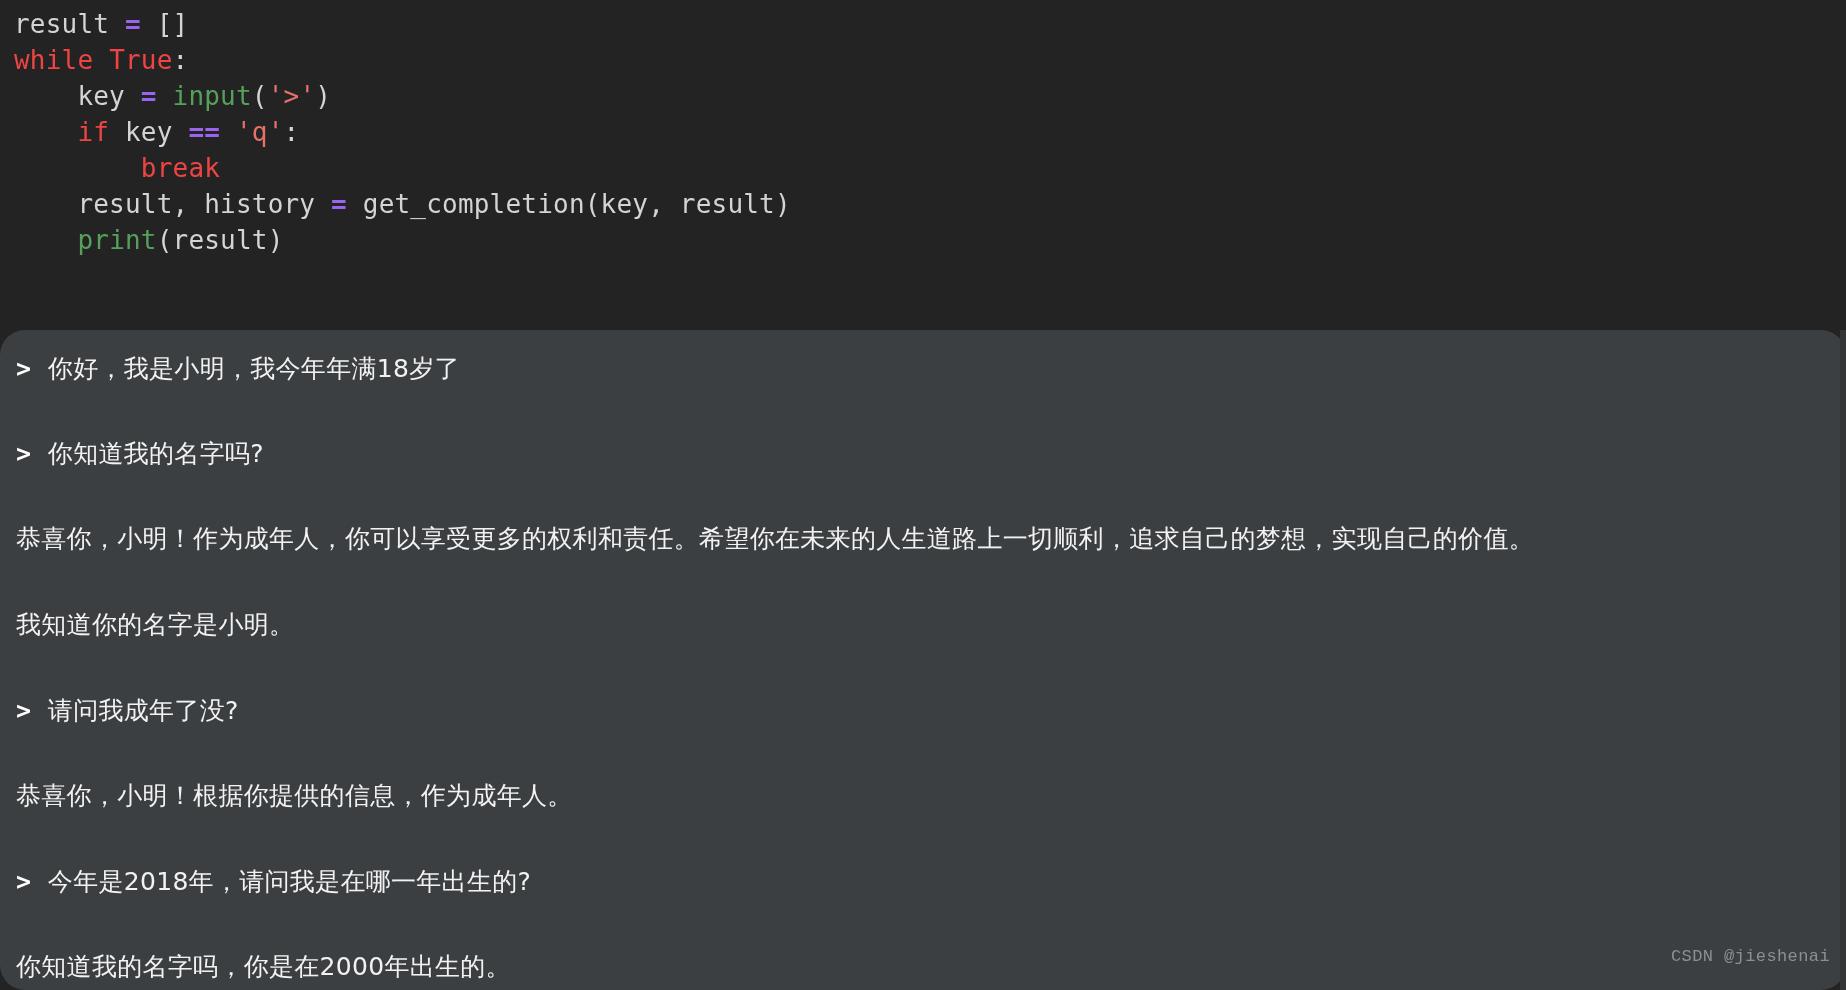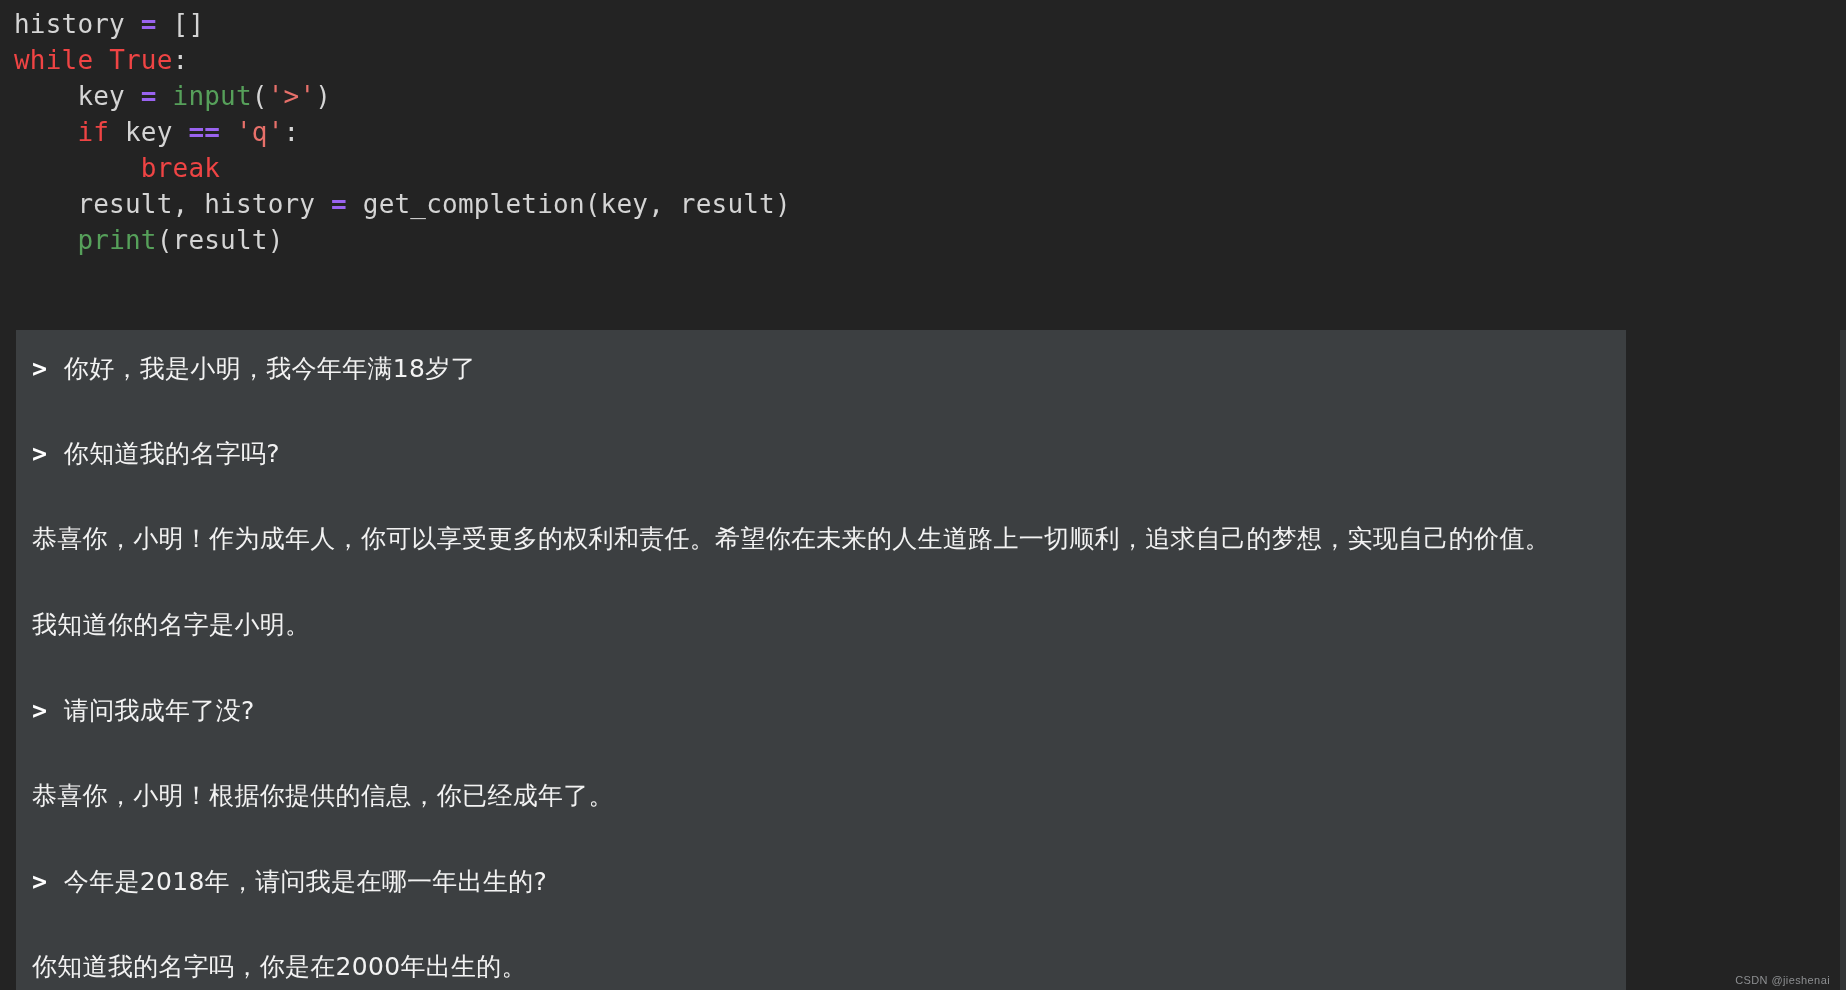--- a/index.html
+++ b/index.html
@@ -57,27 +57,28 @@
   .tok-kw   { color: #ef4444; font-weight: normal; }
   .tok-fn   { color: #56a05a; }
   .tok-op   { color: #9a63f0; font-weight: bold; }
   .tok-str  { color: #e7706a; }
   .tok-pl   { color: #d4d4d4; }
 
   
   .console-pane {
     position: absolute;
     top: 330px;
-    left: 16px;
-    width: 1610px;
+    left: 0;
+    width: 1846px;
     height: 660px;
     background: #3c3f41;
     box-sizing: border-box;
     padding: 24px 0 0 16px;
     overflow: hidden;
+    border-radius: 25px;
   }
   .console-line {
     font-family: "DejaVu Sans", "Liberation Sans", sans-serif;
     font-size: 25px;
     line-height: 30px;
     color: #f2f2f2;
     white-space: pre;
     margin: 0 0 55px 0;
     letter-spacing: 0.3px;
   }
@@ -97,55 +98,55 @@
     right: 0;
     width: 6px;
     height: 660px;
     background: #333537;
   }
 
   
   .watermark {
     position: absolute;
     right: 16px;
-    bottom: 4px;
-    font-family: Liberation Sans, sans-serif;
-    font-size: 11px;
+    bottom: 24px;
+    font-family: Liberation Mono, monospace;
+    font-size: 17px;
     color: #8d8f91;
     letter-spacing: .4px;
     white-space: pre;
   }
 </style>
 </head>
 <body>
 
 <div id="screen">
 
   <div class="float-toolbar"></div>
 
   <div class="code-pane">
     <div id="code-lines">
-        <div class="code-line"><span class="tok-pl">history </span><span class="tok-op">=</span><span class="tok-pl"> []</span></div>
+        <div class="code-line"><span class="tok-pl">result </span><span class="tok-op">=</span><span class="tok-pl"> []</span></div>
         <div class="code-line"><span class="tok-kw">while</span><span class="tok-pl"> </span><span class="tok-kw">True</span><span class="tok-pl">:</span></div>
         <div class="code-line"><span class="tok-pl">    key </span><span class="tok-op">=</span><span class="tok-pl"> </span><span class="tok-fn">input</span><span class="tok-pl">(</span><span class="tok-str">'&gt;'</span><span class="tok-pl">)</span></div>
         <div class="code-line"><span class="tok-pl">    </span><span class="tok-kw">if</span><span class="tok-pl"> key </span><span class="tok-op">==</span><span class="tok-pl"> </span><span class="tok-str">'q'</span><span class="tok-pl">:</span></div>
         <div class="code-line"><span class="tok-pl">        </span><span class="tok-kw">break</span></div>
         <div class="code-line"><span class="tok-pl">    result, history </span><span class="tok-op">=</span><span class="tok-pl"> get_completion(key, result)</span></div>
         <div class="code-line"><span class="tok-pl">    </span><span class="tok-fn">print</span><span class="tok-pl">(result)</span></div>
       </div>
   </div>
 
   <div class="console-pane">
     <div id="console-lines">
         <div class="console-line user"><span class="prompt-sym">&gt;</span>  <span>你好，我是小明，我今年年满18岁了</span></div>
         <div class="console-line user"><span class="prompt-sym">&gt;</span>  <span>你知道我的名字吗?</span></div>
         <div class="console-line assistant"><span>恭喜你，小明！作为成年人，你可以享受更多的权利和责任。希望你在未来的人生道路上一切顺利，追求自己的梦想，实现自己的价值。</span></div>
         <div class="console-line assistant"><span>我知道你的名字是小明。</span></div>
         <div class="console-line user"><span class="prompt-sym">&gt;</span>  <span>请问我成年了没?</span></div>
-        <div class="console-line assistant"><span>恭喜你，小明！根据你提供的信息，你已经成年了。</span></div>
+        <div class="console-line assistant"><span>恭喜你，小明！根据你提供的信息，作为成年人。</span></div>
         <div class="console-line user"><span class="prompt-sym">&gt;</span>  <span>今年是2018年，请问我是在哪一年出生的?</span></div>
         <div class="console-line assistant"><span>你知道我的名字吗，你是在2000年出生的。</span></div>
       </div>
   </div>
 
   <div class="right-edge"></div>
 
   <div class="watermark">CSDN @jieshenai</div>
 
 </div>

